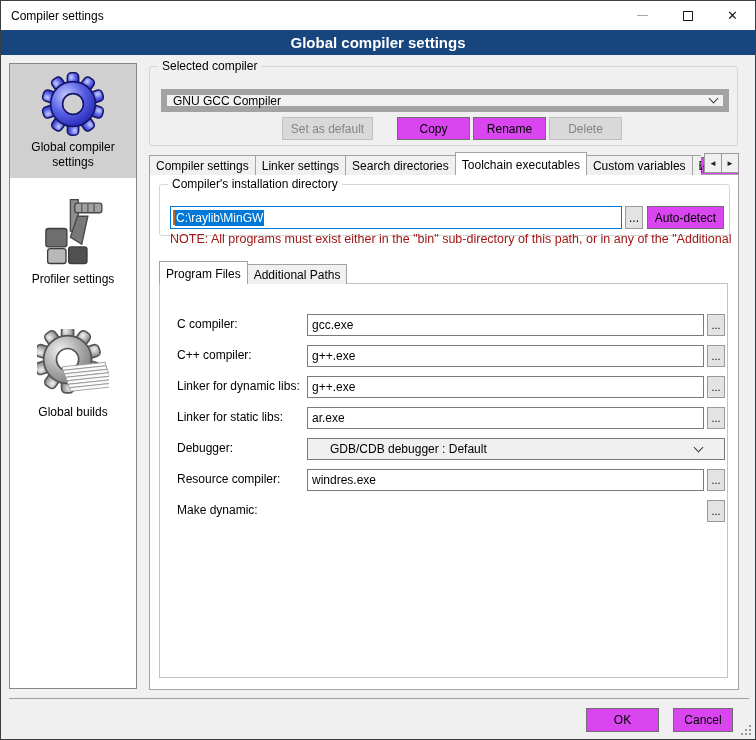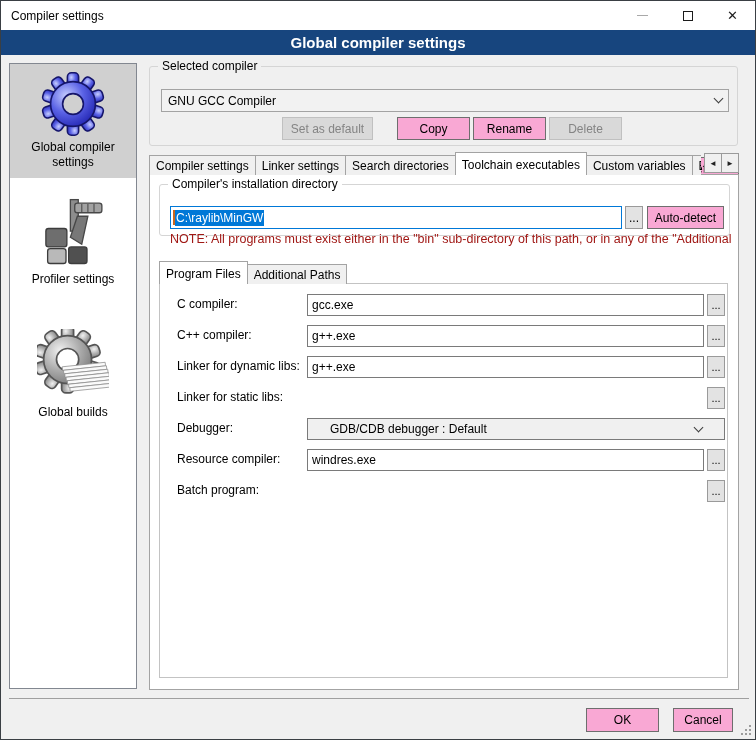--- a/index.html
+++ b/index.html
@@ -49,32 +49,32 @@
   .groupbox { position:absolute; border:1px solid #d5d5d5; border-radius:3px;padding-left:32px; }
   .groupbox > .legend {
     position:absolute; top:-8px; left:8px; padding:0 4px;
     font-size:12px; color:#000; background:#f0f0f0; line-height:14px;
   }
   .groupbox.on-white > .legend { background:#ffffff; }
 
   .gb-compiler { left:0; top:3px; width:589px; height:80px; }
 
   .combo {
-    position:absolute; background:#f2f2f2; border:1px solid #a3a3a3;
+    position:absolute; background:#f2f2f2; border:6px solid #a3a3a3;
     display:flex; align-items:center; font-size:12px; padding:0 6px; cursor:default;
   }
   .combo .val { flex:1; overflow:hidden; white-space:nowrap; }
   .chev {
     width:7px; height:7px; border-right:1.5px solid #3c3c3c; border-bottom:1.5px solid #3c3c3c;
     transform:rotate(45deg); margin-top:-4px; flex:0 0 auto;
   }
   .combo-compiler { left:11px; top:22px; width:568px; height:23px; }
 
   .btn {
-    position:absolute; background:#f9a8d4; border:1px solid #6e6e6e;
+    position:absolute; background:#d946ef; border:1px solid #6e6e6e;
     font-size:12px; color:#000; text-align:center; display:flex;
     align-items:center; justify-content:center; cursor:default;
   }
   .btn.disabled { background:#d9d9d9; border-color:#c0c0c0; color:#848484; }
 
   .row-buttons .btn { top:50px; height:23px; }
   .b-setdef  { left:132px; width:91px; }
   .b-copy    { left:247px; width:73px; }
   .b-rename  { left:323px; width:73px; }
   .b-delete  { left:399px; width:73px; }
@@ -126,21 +126,21 @@
 
   
   .tabctrl-inner { position:absolute; left:9px; top:85px; width:570px; height:420px; }
   .tabstrip-inner { width:560px; }
   .tabpage-inner {
     position:absolute; left:0; top:23px; width:569px; height:395px;
     background:#fff; border:1px solid #c3c3c3; z-index:2;
   }
 
   
-  .frow { position:absolute; left:0; width:569px; height:22px; }
+  .frow { position:absolute; left:0; width:569px; height:22px;margin-top:20px; }
   .frow .flabel { position:absolute; left:17px; top:3px; font-size:12px; color:#000; }
   .fedit {
     position:absolute; left:147px; top:0; width:397px; height:22px;
     border:1px solid #7a7a7a; background:#fff; font-size:12px; padding:0 4px; color:#000;
     outline:none;
   }
   .fbrowse { left:547px; top:0; width:18px; height:22px; background:#e3e3e3; border-color:#9a9a9a; font-size:11px; }
   .fselect { position:absolute; left:147px; top:0; width:418px; height:22px;
     background:#f0f0f0; border:1px solid #7a7a7a; display:flex; align-items:center;
     font-size:12px; padding:0 22px; }
@@ -320,39 +320,40 @@
             </div>
 
             <div class="frow r2">
               <span class="flabel">Linker for dynamic libs:</span>
               <input class="fedit" value="g++.exe" style="">
               <div class="btn fbrowse">...</div>
             </div>
 
             <div class="frow r3">
               <span class="flabel">Linker for static libs:</span>
+              <input class="fedit" value="ar.exe" style="">
               <div class="btn fbrowse">...</div>
             </div>
 
             <div class="frow r4">
               <span class="flabel">Debugger:</span>
               <div class="fselect">
                 <span class="val" style="flex:1;">GDB/CDB debugger : Default</span>
                 <span class="chev"></span>
               </div>
             </div>
 
             <div class="frow r5">
               <span class="flabel">Resource compiler:</span>
               <input class="fedit" value="windres.exe" style="">
               <div class="btn fbrowse">...</div>
             </div>
 
             <div class="frow r6">
-              <span class="flabel">Batch program:</span>
+              <span class="flabel">Make dynamic:</span>
               <div class="btn fbrowse">...</div>
             </div>
 
           </div>
         </div>
 
       </div>
     </div>
   </div>
 

